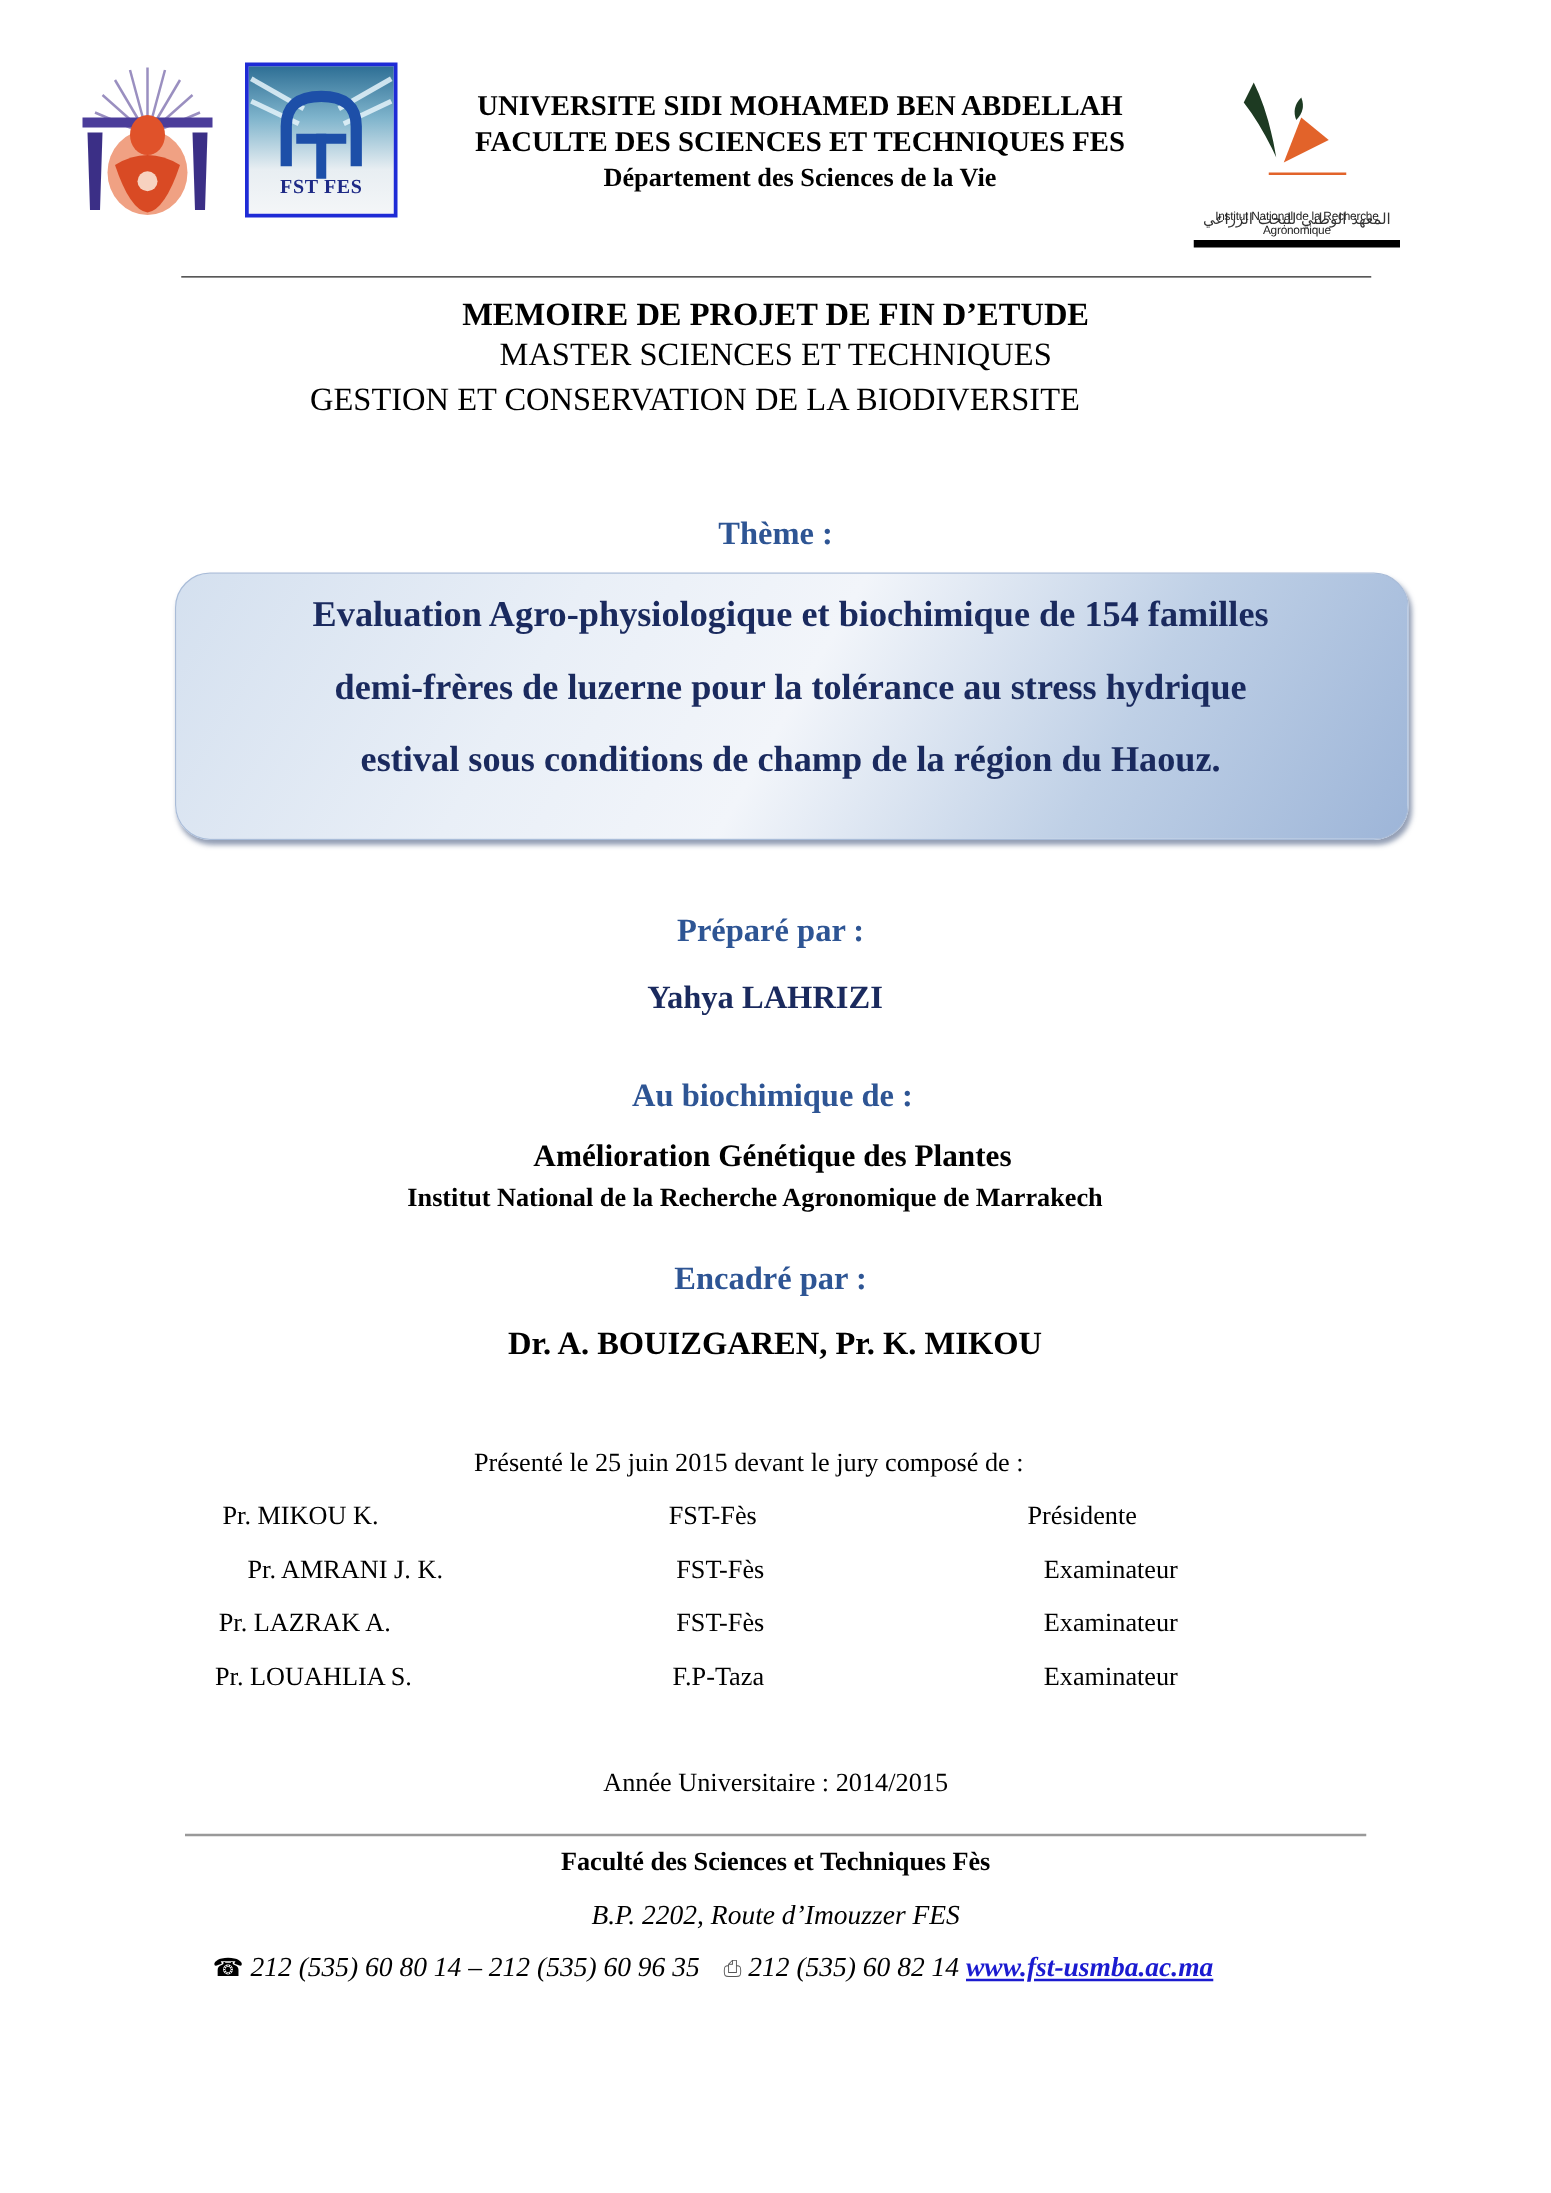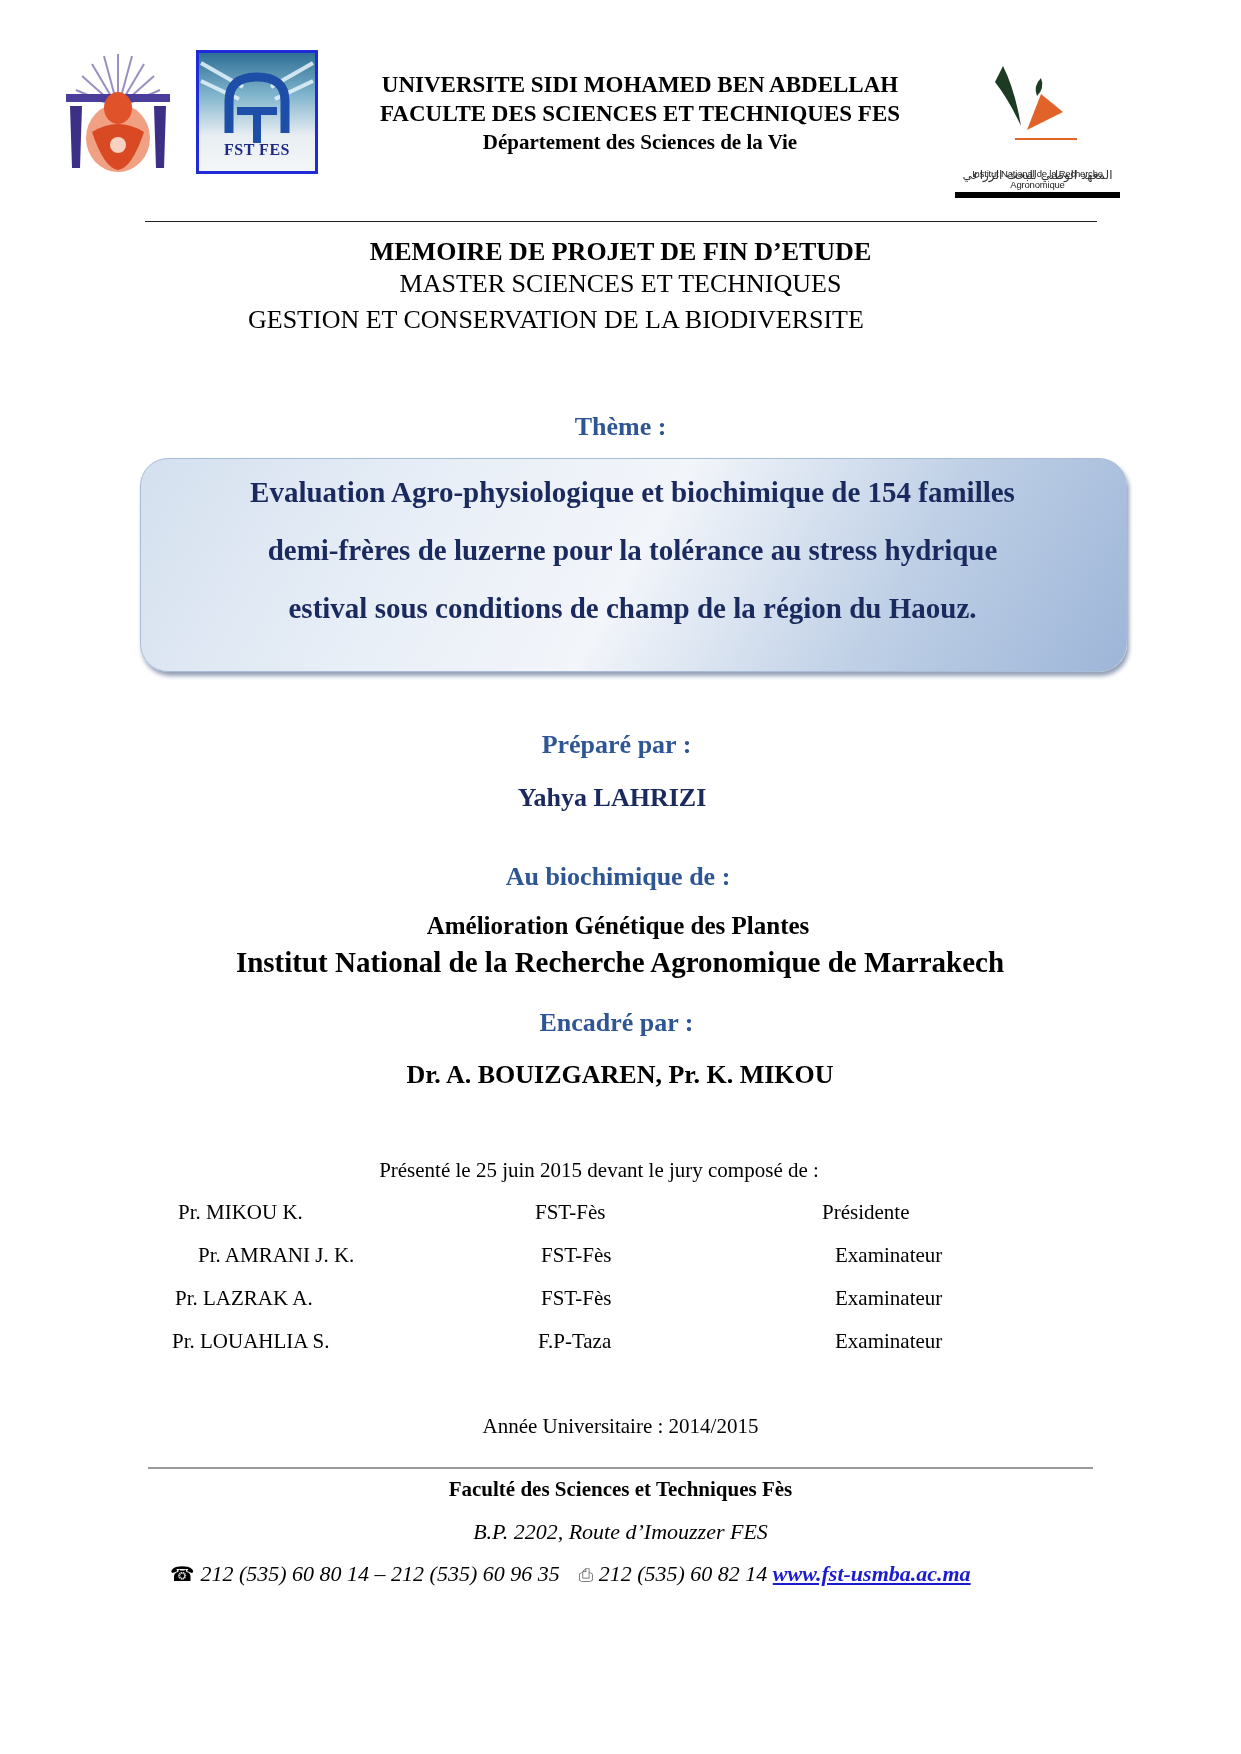--- a/index.html
+++ b/index.html
@@ -101,21 +101,21 @@
 <div id="theme-box" class="abs"></div>
 <div class="abs center theme-line" style="top:476px;">Evaluation Agro-physiologique et biochimique de 154 familles</div>
 <div class="abs center theme-line" style="top:534px;">demi-frères de luzerne pour la tolérance au stress hydrique</div>
 <div class="abs center theme-line" style="top:592px;">estival sous conditions de champ de la région du Haouz.</div>
 
 <div class="abs center bold blue" style="left:0;width:1233px;top:730px;font-size:26px;">Préparé par :</div>
 <div class="abs center bold navy" style="left:0;width:1224px;top:783px;font-size:26px;">Yahya LAHRIZI</div>
 
 <div class="abs center bold blue" style="left:0;width:1236px;top:862px;font-size:26px;">Au biochimique de :</div>
 <div class="abs center bold" style="left:0;width:1236px;top:912px;font-size:25px;">Amélioration Génétique des Plantes</div>
-<div class="abs center bold" style="left:0;width:1208px;top:946px;font-size:29px;padding-left:16px;">Institut National de la Recherche Agronomique de Marrakech</div>
+<div class="abs center bold" style="left:0;width:1208px;top:946px;font-size:21px;">Institut National de la Recherche Agronomique de Marrakech</div>
 
 <div class="abs center bold blue" style="left:0;width:1233px;top:1008px;font-size:26px;">Encadré par :</div>
 <div class="abs center bold" style="left:0;width:1240px;top:1060px;font-size:26px;">Dr. A. BOUIZGAREN, Pr. K. MIKOU</div>
 
 <div class="abs center" style="left:0;width:1198px;top:1158px;font-size:21px;">Présenté le 25 juin 2015 devant le jury composé de :</div>
 
 <div>
   <div>
     <div class="abs jury-cell" style="left:178px;top:1200px;">Pr. MIKOU K.</div>
     <div class="abs jury-cell" style="left:535px;top:1200px;">FST-Fès</div>

